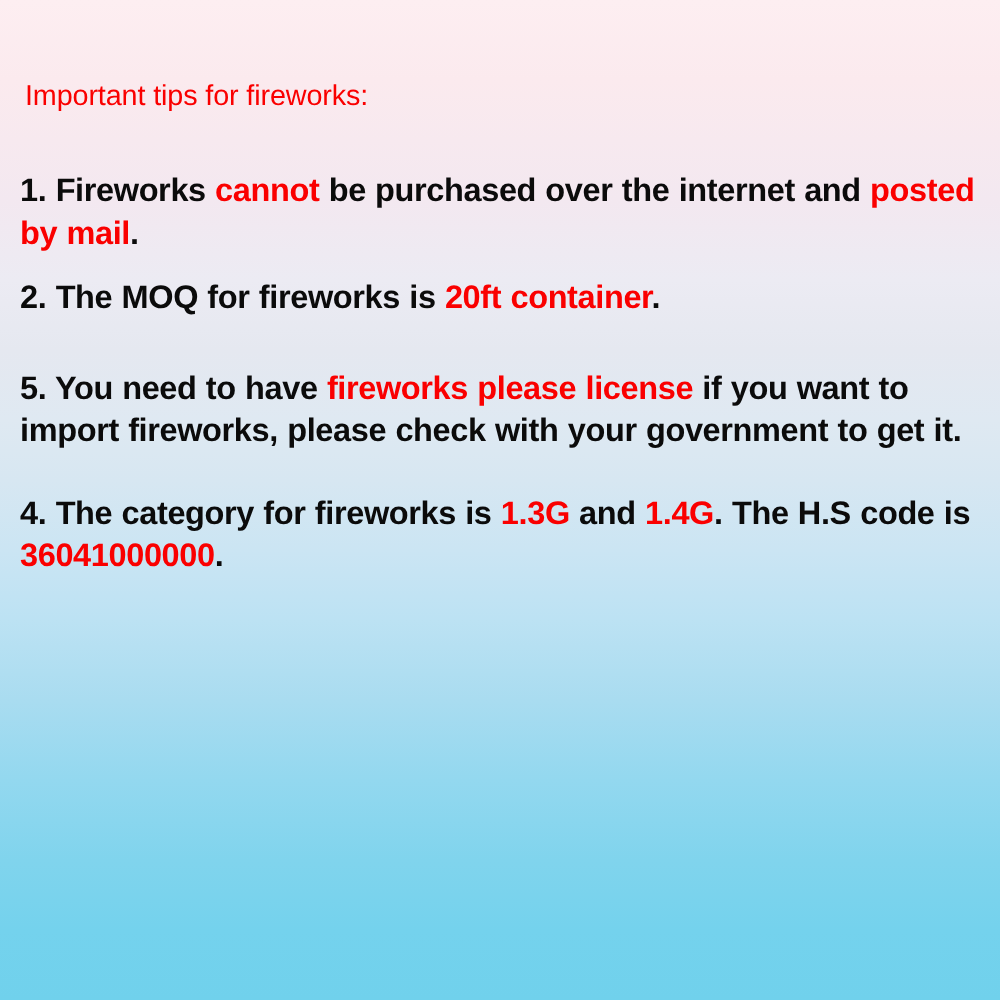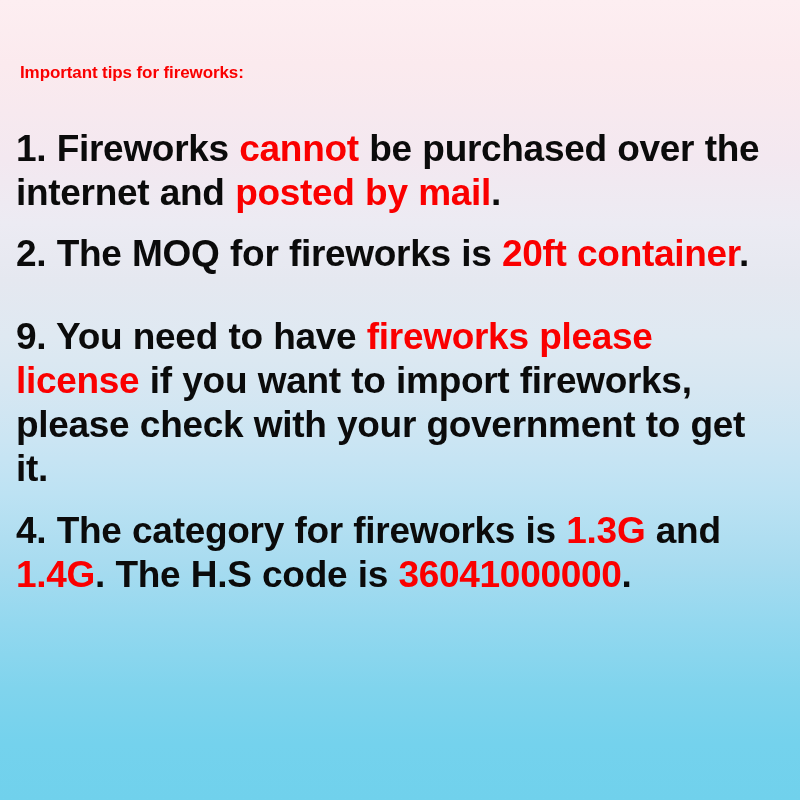--- a/index.html
+++ b/index.html
@@ -37,42 +37,42 @@
         #70d1ec 100%);
   }
   .content {
     position: absolute;
     left: 16px;
     top: 62px;
     right: 18px;
   }
   .heading {
     color: #fa0000;
-    font-weight: bold;
-    font-size: 17px;
+    font-weight: normal;
+    font-size: 23px;
     line-height: 1.26;
     letter-spacing: -0.1px;
     margin: 0 0 0 4px;
     padding: 0;
     white-space: nowrap;
   }
   .tip {
     color: #0b0b0b;
     font-weight: bold;
-    font-size: 37px;
-    line-height: 44px;
+    font-size: 26px;
+    line-height: 34px;
     letter-spacing: -0.3px;
     margin: 0;
     padding: 0;
     word-spacing: 0.5px;
   }
   .tip-1 { margin-top: 44px; }
   .tip-2 { margin-top: 17px; }
   .tip-3 { margin-top: 39px; }
-  .tip-4 { margin-top: 18px; }
+  .tip-4 { margin-top: 32px; }
   .hl {
     color: #fa0000;
   }
   .seg {
     white-space: pre-wrap;
   }
 </style>
 </head>
 <body>
 
@@ -84,21 +84,21 @@
 
     <p class="tip tip-1">
       <span class="seg">1. Fireworks </span><span class="seg hl">cannot</span><span class="seg"> be purchased over the internet and </span><span class="seg hl">posted by mail</span><span class="seg">.</span>
     </p>
 
     <p class="tip tip-2">
       <span class="seg">2. The MOQ for fireworks is </span><span class="seg hl">20ft container</span><span class="seg">.</span>
     </p>
 
     <p class="tip tip-3">
-      <span class="seg">9. You need to have </span><span class="seg hl">fireworks please license</span><span class="seg"> if you want to import fireworks, please check with your government to get it.</span>
+      <span class="seg">5. You need to have </span><span class="seg hl">fireworks please license</span><span class="seg"> if you want to import fireworks, please check with your government to get it.</span>
     </p>
 
     <p class="tip tip-4">
       <span class="seg">4. The category for fireworks is </span><span class="seg hl">1.3G</span><span class="seg"> and </span><span class="seg hl">1.4G</span><span class="seg">. The H.S code is </span><span class="seg hl">36041000000</span><span class="seg">.</span>
     </p>
 
   </div>
 </div>
 
 </body></html>

